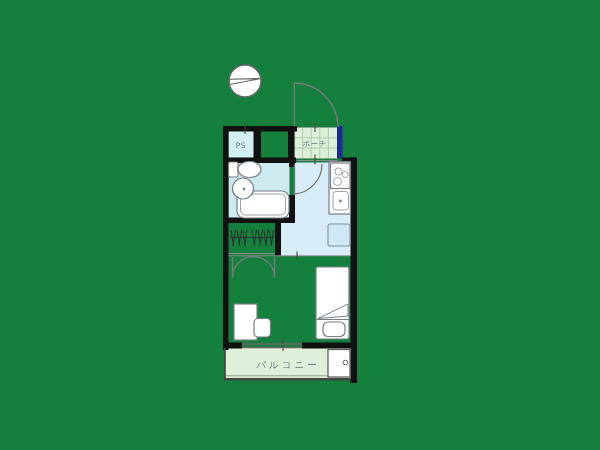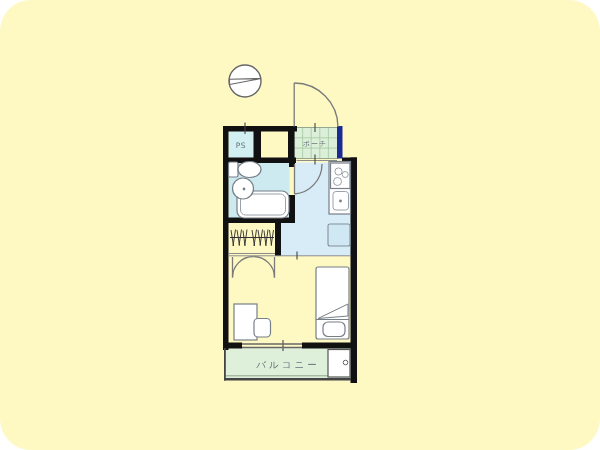--- a/index.html
+++ b/index.html
@@ -1,16 +1,16 @@
 <!DOCTYPE html>
 <html><head>
 <meta charset="utf-8">
 <style>
   html,body{margin:0;padding:0;background:#ffffff;}
-  .stage{position:relative;width:600px;height:450px;background:#fef9c3;overflow:hidden;border-radius:31px;}
+  .stage{position:relative;width:600px;height:450px;background:#15803d;overflow:hidden;}
   svg{position:absolute;left:0;top:0;}
   .wall{fill:#111111;}
   .thin{stroke:#8c8c8c;stroke-width:1;fill:none;}
   .door{stroke:#7a7a7a;stroke-width:1.3;fill:none;}
   .fixture{stroke:#777f87;stroke-width:1.2;fill:#ffffff;}
   .fixture-light{stroke:#9aa2aa;stroke-width:1;fill:none;}
   .tick{stroke:#444;stroke-width:1.1;}
   .grid{stroke:#a3c6a3;stroke-width:0.8;}
   .hanger{stroke:#2a2a2a;stroke-width:0.9;fill:none;}
   .room-label{font-family:"DejaVu Sans",sans-serif;fill:#66707a;}

